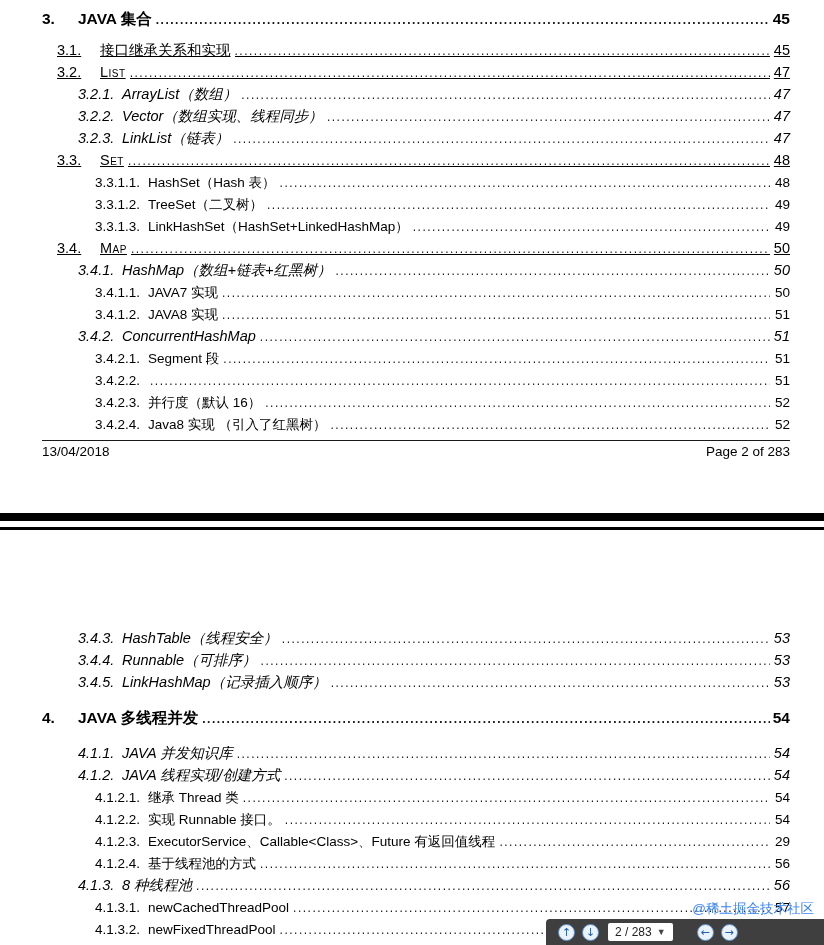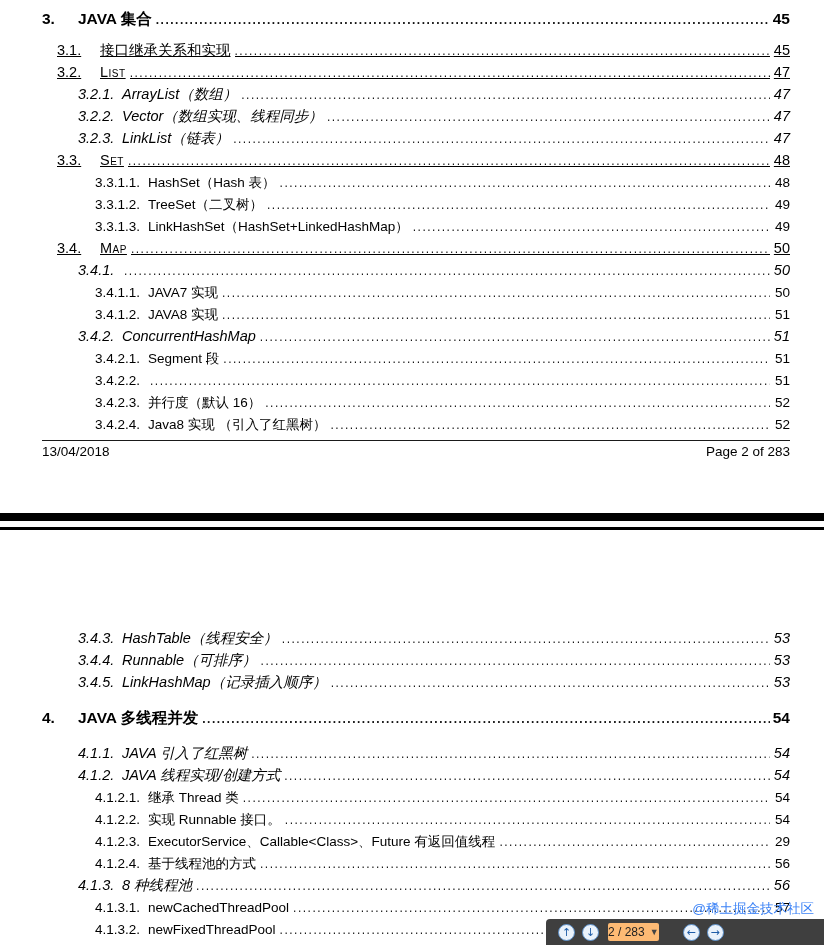--- a/index.html
+++ b/index.html
@@ -59,22 +59,22 @@
   }
   .nav-circle{
     width:17px;height:17px;border-radius:50%;flex:none;
     background:#eaf2fb;border:1px solid #5b8fc9;color:#1f5da8;
     display:flex;align-items:center;justify-content:center;
     font-size:11px;line-height:1;padding:0;cursor:pointer;
     font-family:"DejaVu Sans", sans-serif;
   }
   .page-box{
     display:flex;align-items:center;gap:5px;
-    background:#fdba74;border-radius:2px;color:#222;
-    font-size:12px;padding:2px 0;margin:0 2px;cursor:pointer;
+    background:#ffffff;border-radius:2px;color:#222;
+    font-size:12px;padding:2px 7px;margin:0 2px;cursor:pointer;
   }
   .page-box .caret{font-size:9px;color:#444;}
   .toolbar .group-gap{width:8px;flex:none;}
 </style>
 </head>
 <body>
 
 <div class="toc-area" id="page1-toc">
     <div class="toc-row lvl1 bold">
       <span class="num">3.</span>
@@ -137,20 +137,21 @@
       <span class="pg">49</span>
     </div>
     <div class="toc-row lvl2 smallcaps">
       <span class="num">3.4.</span>
       <span class="title">Map</span>
       <span class="dots">................................................................................................................................................................................................................................................................................................................................................................................................................</span>
       <span class="pg">50</span>
     </div>
     <div class="toc-row lvl3 italic">
       <span class="num">3.4.1.</span>
+      <span class="title">HashMap（数组+链表+红黑树）</span>
       <span class="dots">................................................................................................................................................................................................................................................................................................................................................................................................................</span>
       <span class="pg">50</span>
     </div>
     <div class="toc-row lvl4">
       <span class="num">3.4.1.1.</span>
       <span class="title">JAVA7 实现</span>
       <span class="dots">................................................................................................................................................................................................................................................................................................................................................................................................................</span>
       <span class="pg">50</span>
     </div>
     <div class="toc-row lvl4">
@@ -222,21 +223,21 @@
       <span class="pg">53</span>
     </div>
     <div class="toc-row lvl1 bold">
       <span class="num">4.</span>
       <span class="title">JAVA 多线程并发</span>
       <span class="dots">................................................................................................................................................................................................................................................................................................................................................................................................................</span>
       <span class="pg">54</span>
     </div>
     <div class="toc-row lvl3 italic">
       <span class="num">4.1.1.</span>
-      <span class="title">JAVA 引入了红黑树</span>
+      <span class="title">JAVA 并发知识库</span>
       <span class="dots">................................................................................................................................................................................................................................................................................................................................................................................................................</span>
       <span class="pg">54</span>
     </div>
     <div class="toc-row lvl3 italic">
       <span class="num">4.1.2.</span>
       <span class="title">JAVA 线程实现/创建方式</span>
       <span class="dots">................................................................................................................................................................................................................................................................................................................................................................................................................</span>
       <span class="pg">54</span>
     </div>
     <div class="toc-row lvl4">

